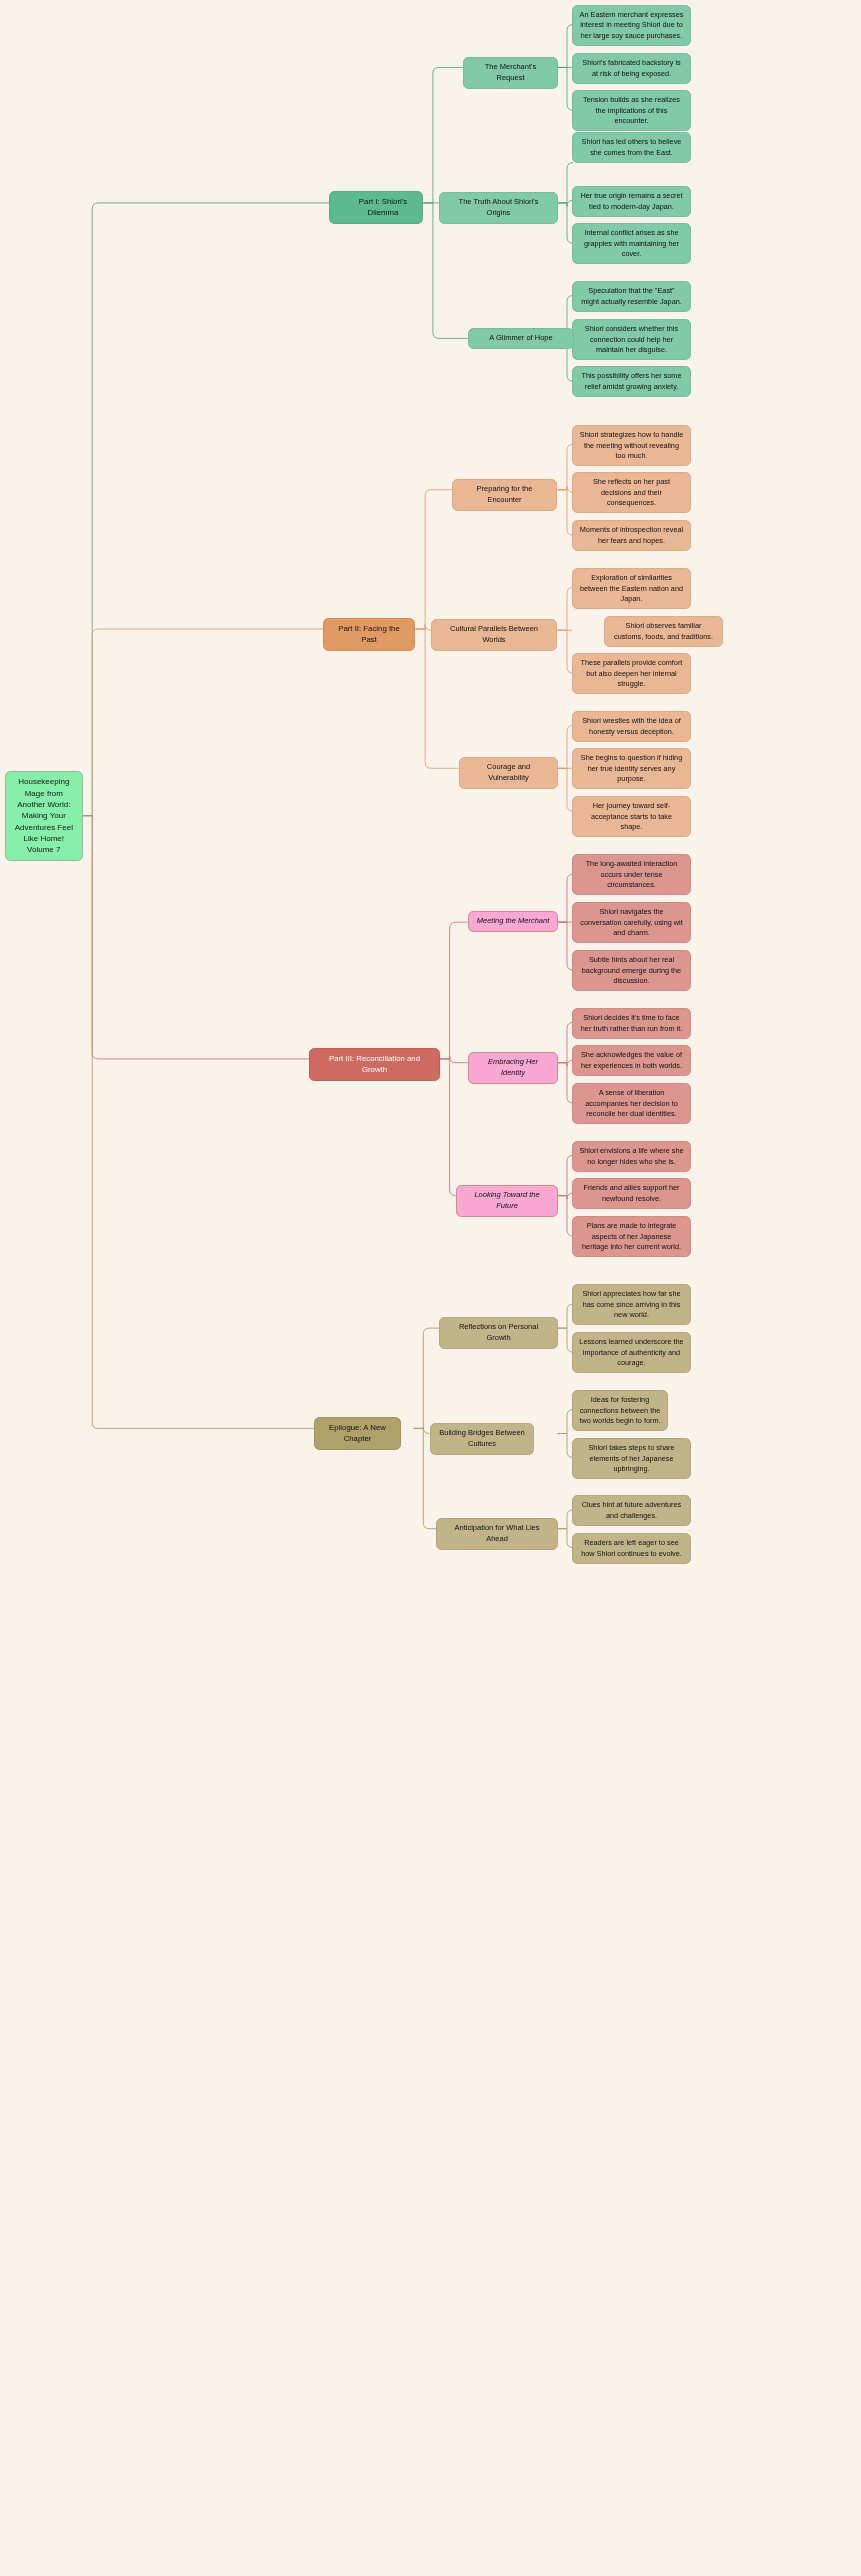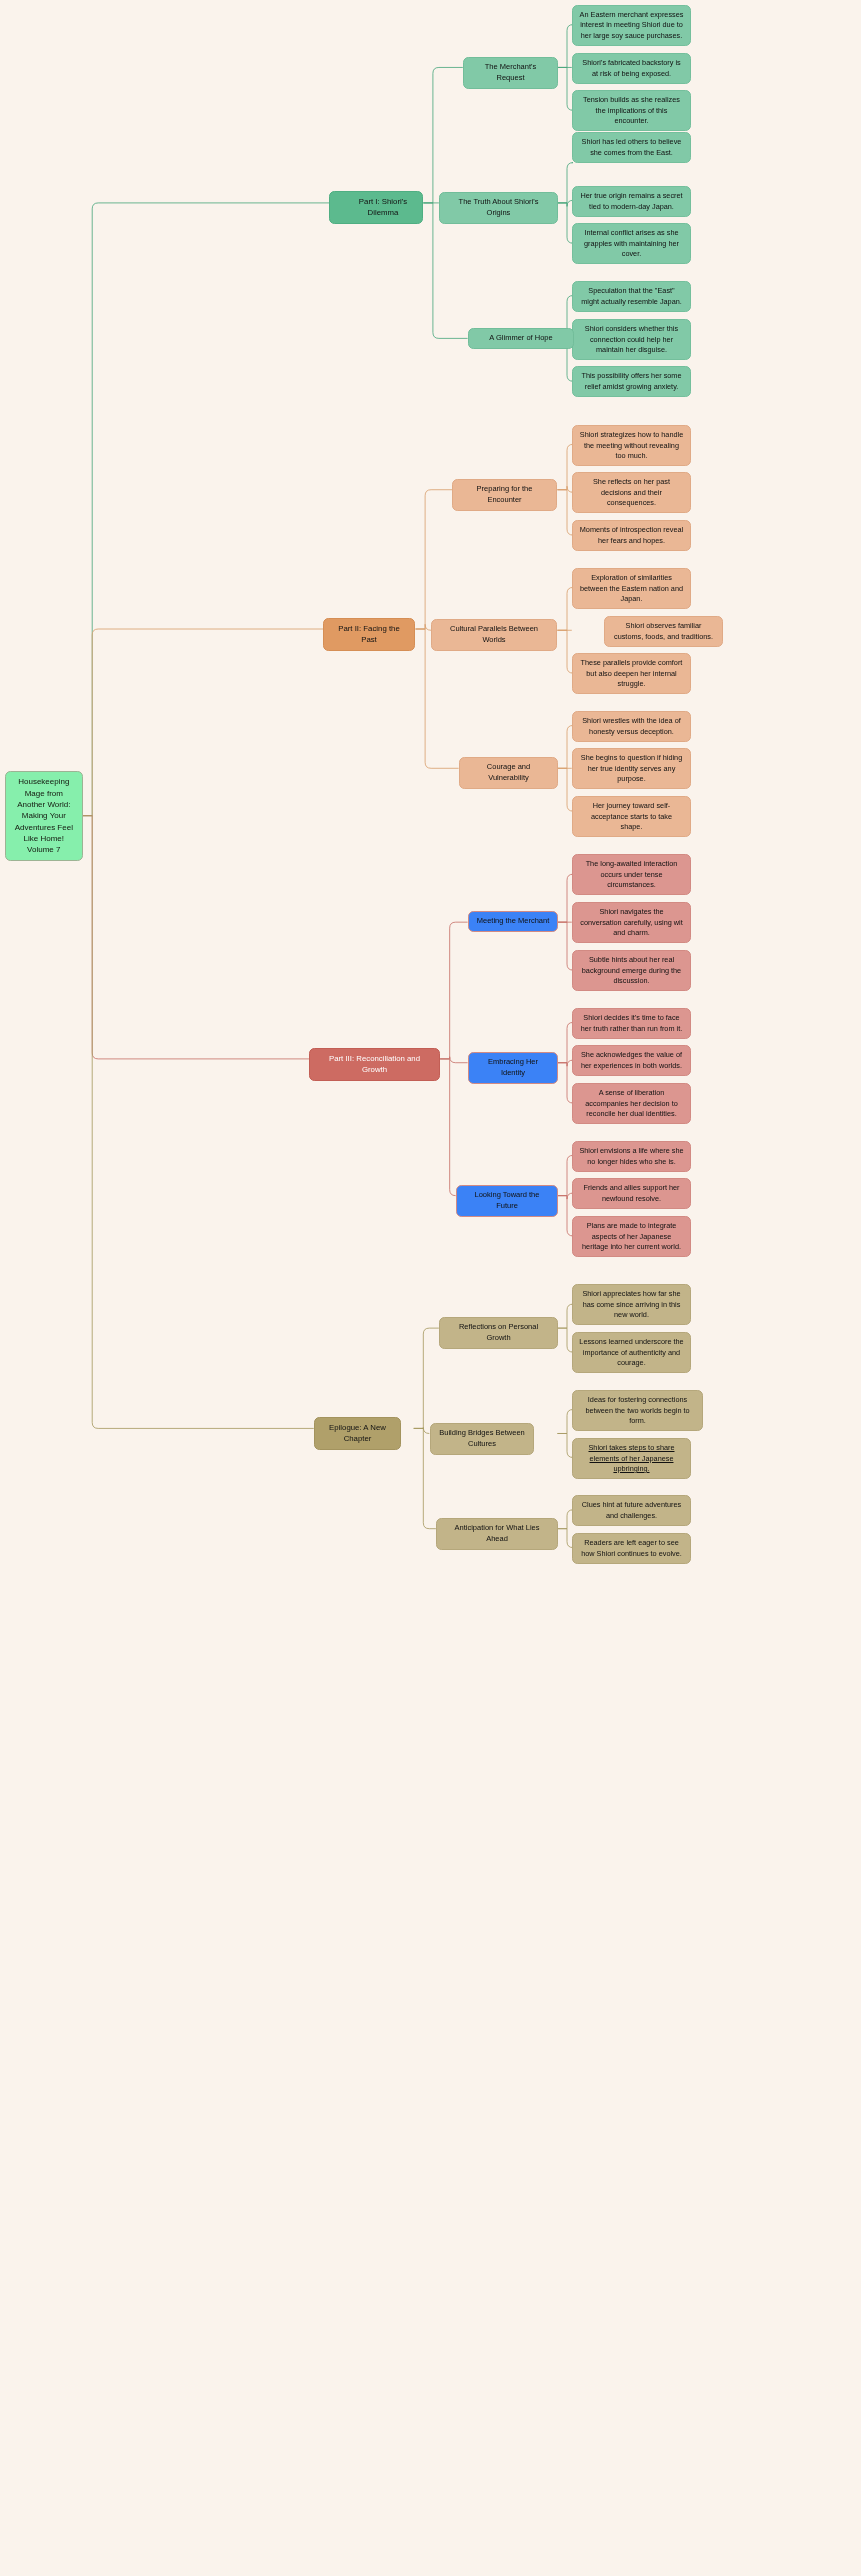--- a/index.html
+++ b/index.html
@@ -51,21 +51,21 @@
   
   .g1{background:#5cba8e;border-color:#4fae82;}
   .g2{background:#81c9a7;border-color:#72bd9a;}
   .g3{background:#81c9a7;border-color:#74bf9c;}
   
   .o1{background:#e09a62;border-color:#d58e55;}
   .o2{background:#eab795;border-color:#e0aa86;}
   .o3{background:#eab795;border-color:#e0aa86;}
   
   .r1{background:#cd6b62;border-color:#c25e55;color:#fff;}
-  .r2{background:#3b82f6;border-color:#d28a83;}
+  .r2{background:#f9a8d4;border-color:#d28a83;font-style:italic;}
   .r3{background:#dc9690;border-color:#d28a83;}
   
   .k1{background:#b0a06a;border-color:#a3935e;}
   .k2{background:#c2b489;border-color:#b5a77b;}
   .k3{background:#c2b489;border-color:#b5a77b;}
 </style>
 </head>
 <body>
 
 <div id="canvas">
@@ -155,22 +155,22 @@
     <div class="node leaf r3" style="left: 572px; top: 1083px; width: 119px;">A sense of liberation accompanies her decision to reconcile her dual identities.</div>
     <div class="node lvl2 r2" style="left: 468px; top: 1052px; width: 90px;">Embracing Her Identity</div>
     <div class="node leaf r3" style="left: 572px; top: 1141px; width: 119px;">Shiori envisions a life where she no longer hides who she is.</div>
     <div class="node leaf r3" style="left: 572px; top: 1178px; width: 119px;">Friends and allies support her newfound resolve.</div>
     <div class="node leaf r3" style="left: 572px; top: 1216px; width: 119px;">Plans are made to integrate aspects of her Japanese heritage into her current world.</div>
     <div class="node lvl2 r2" style="left: 456px; top: 1185px; width: 102px;">Looking Toward the Future</div>
     <div class="node lvl1 r1" style="left: 309px; top: 1048px; width: 131px;">Part III: Reconciliation and Growth</div>
     <div class="node leaf k3" style="left: 572px; top: 1284px; width: 119px;">Shiori appreciates how far she has come since arriving in this new world.</div>
     <div class="node leaf k3" style="left: 572px; top: 1332px; width: 119px;">Lessons learned underscore the importance of authenticity and courage.</div>
     <div class="node lvl2 k2" style="left: 439px; top: 1317px; width: 119px;">Reflections on Personal Growth</div>
-    <div class="node leaf k3" style="left: 572px; top: 1390px; width: 131px;">Ideas for fostering connections between the two worlds begin to form.</div>
-    <div class="node leaf k3" style="left: 572px; top: 1438px; width: 119px; text-decoration: underline;">Shiori takes steps to share elements of her Japanese upbringing.</div>
+    <div class="node leaf k3" style="left: 572px; top: 1390px; width: 96px;">Ideas for fostering connections between the two worlds begin to form.</div>
+    <div class="node leaf k3" style="left: 572px; top: 1438px; width: 119px;">Shiori takes steps to share elements of her Japanese upbringing.</div>
     <div class="node lvl2 k2" style="left: 430px; top: 1423px; width: 104px;">Building Bridges Between Cultures</div>
     <div class="node leaf k3" style="left: 572px; top: 1495px; width: 119px;">Clues hint at future adventures and challenges.</div>
     <div class="node leaf k3" style="left: 572px; top: 1533px; width: 119px;">Readers are left eager to see how Shiori continues to evolve.</div>
     <div class="node lvl2 k2" style="left: 436px; top: 1518px; width: 122px;">Anticipation for What Lies Ahead</div>
     <div class="node lvl1 k1" style="left: 314px; top: 1417px; width: 87px;">Epilogue: A New Chapter</div>
     <div class="node root " style="left: 4.8px; top: 771px; width: 78px;">Housekeeping Mage from Another World: Making Your Adventures Feel Like Home! Volume 7</div>
   </div>
 
 
 </body></html>

